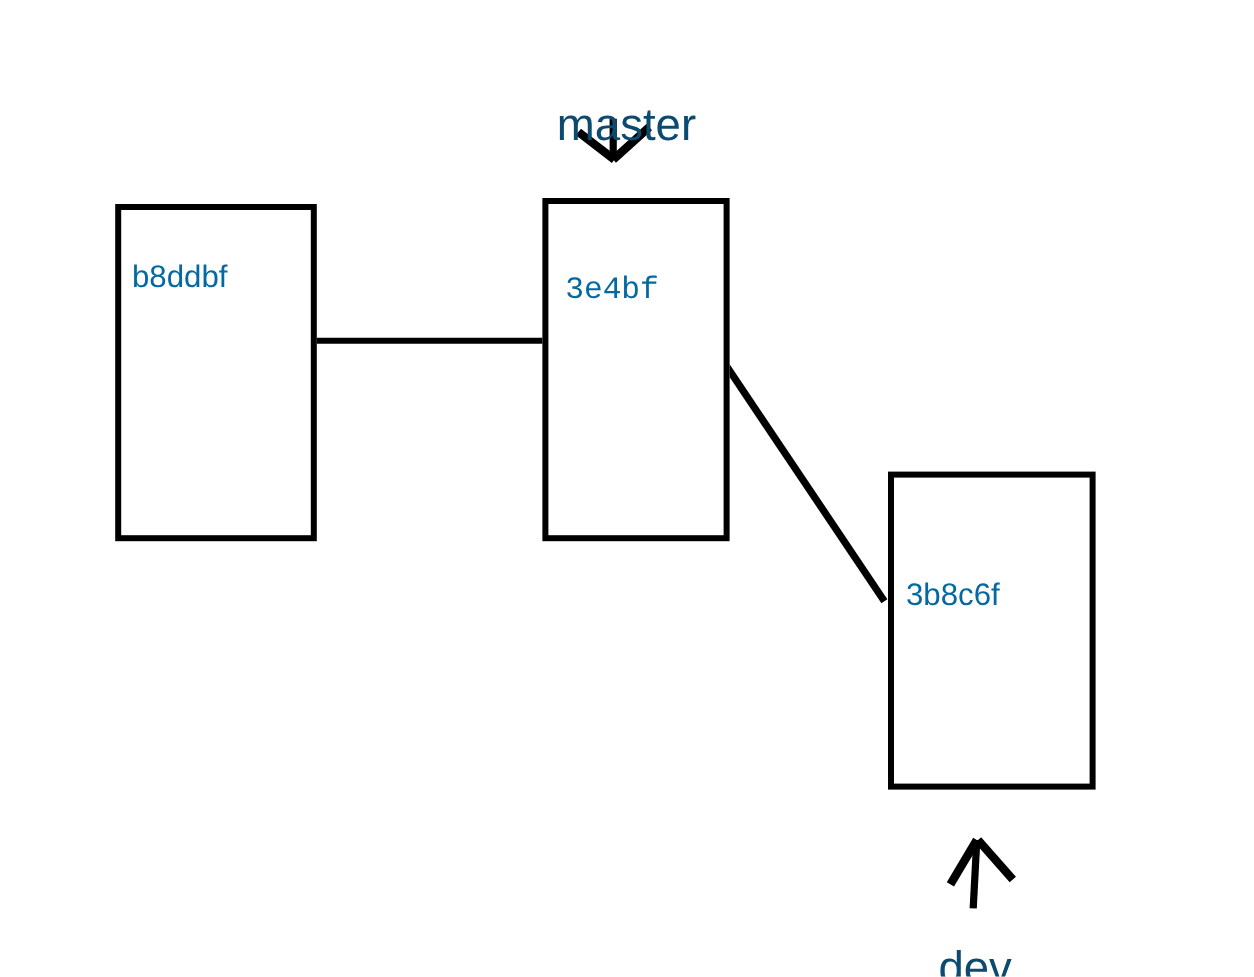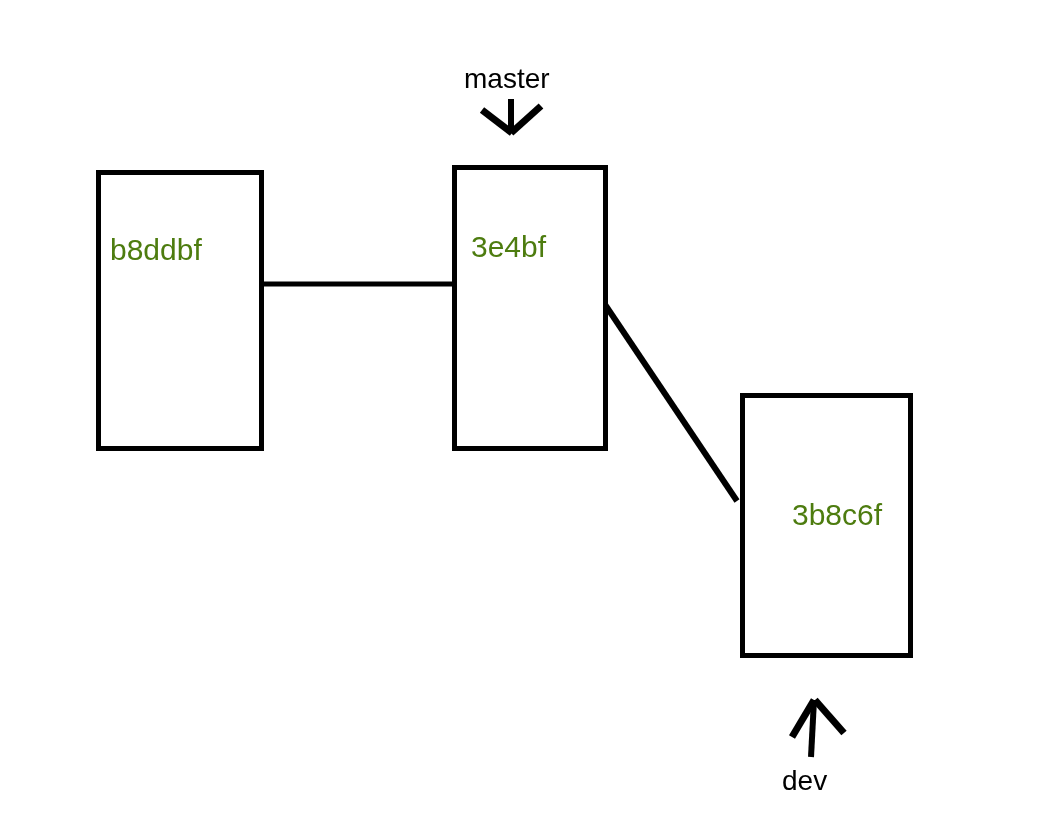--- a/index.html
+++ b/index.html
@@ -18,51 +18,51 @@
     overflow: hidden;
   }
   .commit-box {
     position: absolute;
     box-sizing: border-box;
     border: 5px solid #000000;
     background: #ffffff;
   }
   .commit-label {
     position: absolute;
-    color: #4d7c0f;
-    font-size: 30px;
+    color: #0369a1;
+    font-size: 26px;
     line-height: 34px;
     white-space: pre;
     font-family: "Liberation Sans", "DejaVu Sans", sans-serif;
-    margin-top: 20px;
   }
   .branch-label {
     position: absolute;
-    color: #000000;
-    font-size: 28px;
+    color: #0c4a6e;
+    font-size: 38px;
     line-height: 34px;
     white-space: pre;
     font-family: "Liberation Sans", "DejaVu Sans", sans-serif;
+    margin-top: 26px;
   }
   .edge-svg {
     position: absolute;
     left: 0;
     top: 0;
     width: 1045px;
     height: 814px;
     pointer-events: none;
   }
   
   #box-b8ddbf { left: 96px;  top: 170px; width: 168px; height: 281px; }
   #box-3e4bf  { left: 452px; top: 165px; width: 156px; height: 286px; }
   #box-3b8c6f { left: 740px; top: 393px; width: 173px; height: 265px; }
 
   #label-b8ddbf { left: 110px; top: 213px; }
-  #label-3e4bf  { left: 471px; top: 210px; }
-  #label-3b8c6f { left: 792px; top: 478px; }
+  #label-3e4bf  { left: 471px; top: 224px; font-family: Liberation Mono, monospace; }
+  #label-3b8c6f { left: 755px; top: 478px; }
   #label-3b8c6f-note { left: 776px; top: 542px; }
 
   #label-master { left: 464px; top: 62px; }
   #label-dev    { left: 782px; top: 764px; }
 </style>
 </head>
 <body>
 
 <div id="canvas">
 

